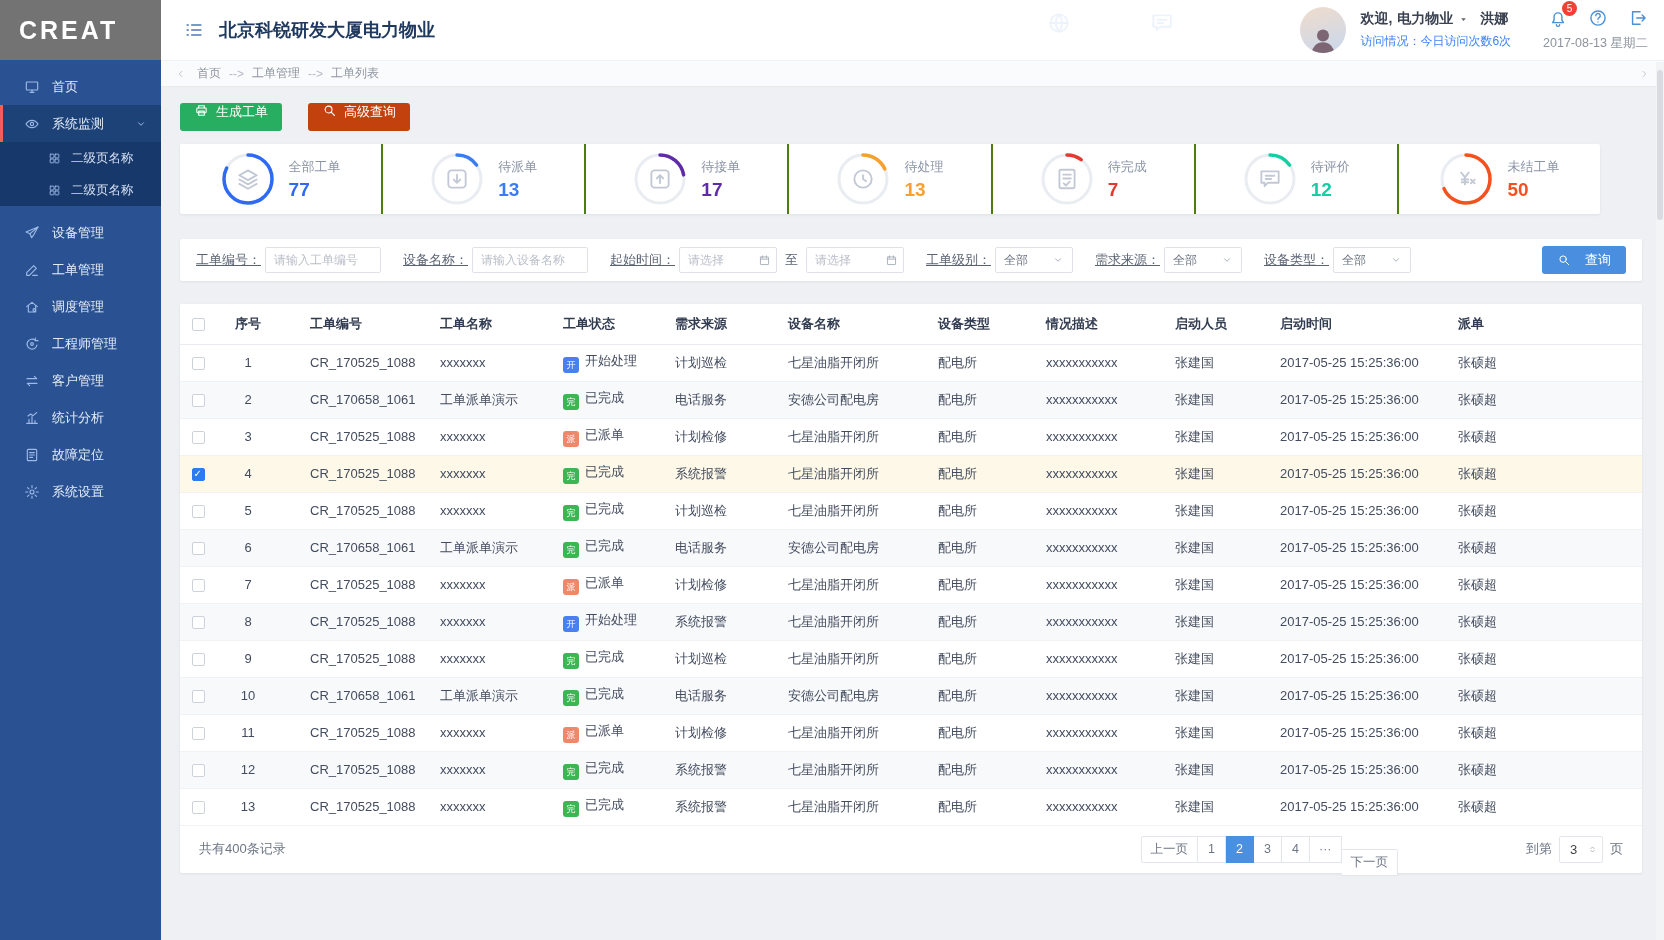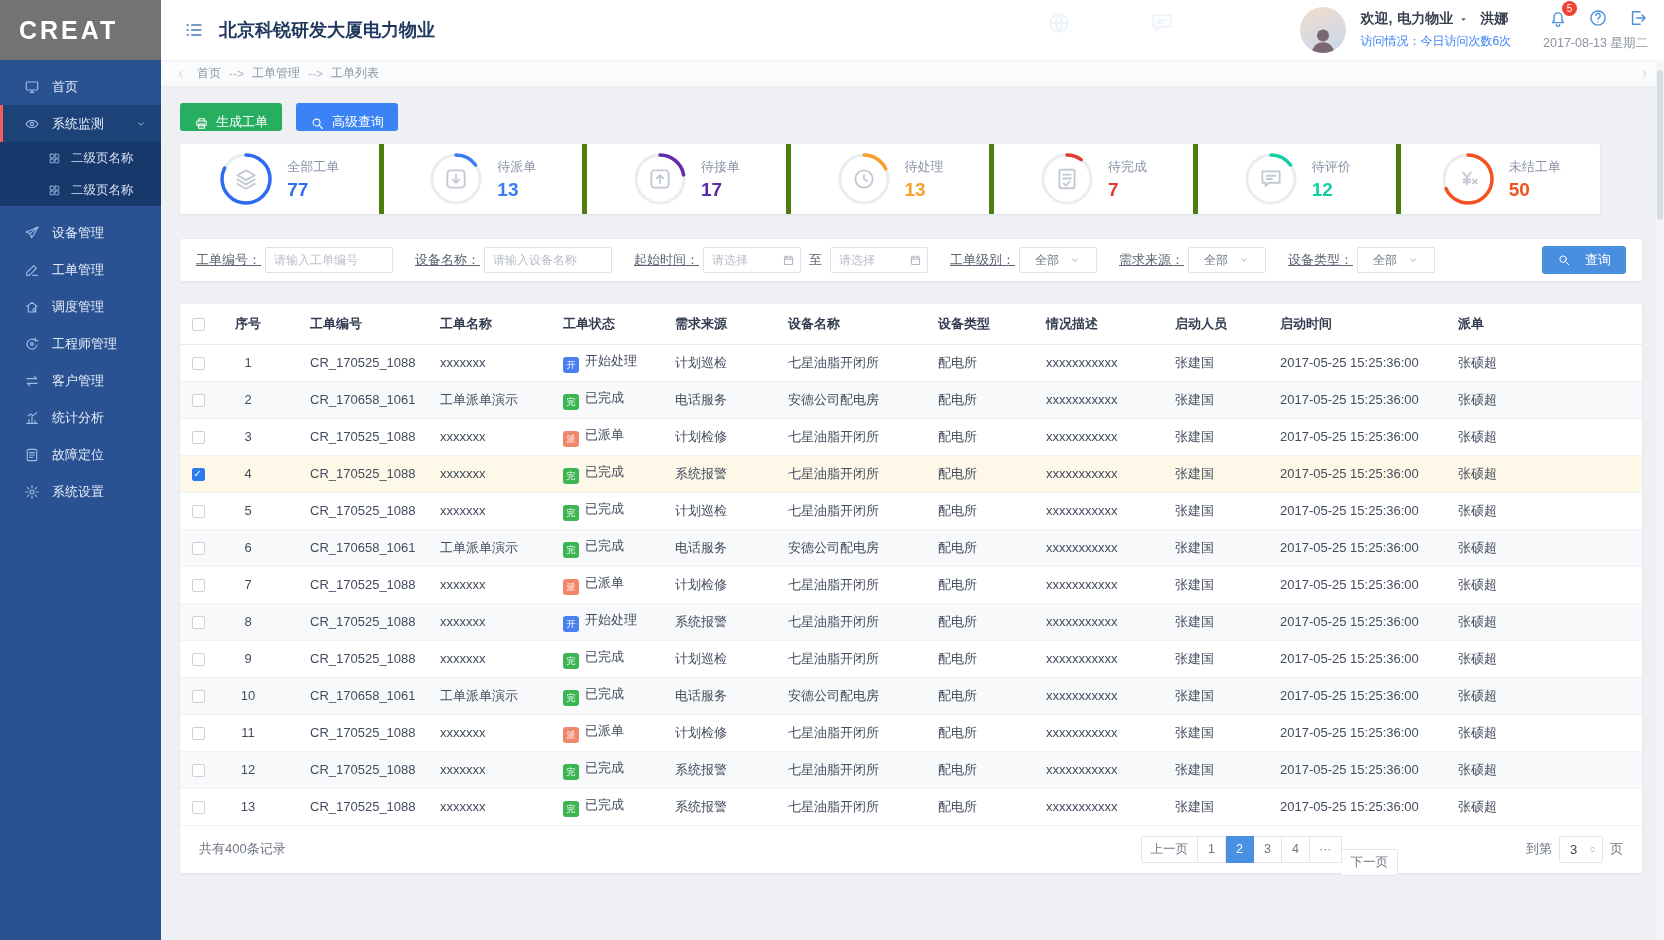--- a/index.html
+++ b/index.html
@@ -55,51 +55,51 @@
   .crumb-items { display:flex; align-items:center; gap:8px; margin-left:10px; }
   .crumb-sep { color:#b4bac3; }
   .crumb-it { cursor:pointer; }
   .crumb-right { margin-left:auto; }
 
   .content { flex:1; padding:16px 22px 0 19px; overflow:hidden; }
 
   
   .tool-row { display:flex; gap:14px; }
   .tbtn { height:28px; border:none; border-radius:3px; color:#fff; font-size:13px; display:inline-flex;
-          align-items:flex-end; gap:7px; padding:0 14px; cursor:pointer; font-family:inherit; }
+          align-items:flex-start; gap:7px; padding:0 14px; cursor:pointer; font-family:inherit; }
   .tbtn svg { width:15px; height:15px; }
 
   
   .stats-card { margin-top:13px; width:1420px; height:70px; background:#fff; border-radius:2px;
                 box-shadow:0 1px 3px rgba(20,35,60,.07); display:flex; }
   .stat-cell { flex:1; display:flex; align-items:center; justify-content:center; gap:14px;
-               border-right:5px solid #4d7c0f; cursor:pointer; }
+               border-right:2px solid #4d7c0f; cursor:pointer; }
   .stat-cell:last-child { border-right:none; }
   .ring-bg { fill:none; stroke:#e9edf2; stroke-width:3; }
   .ring-val { fill:none; stroke-width:3.5; stroke-linecap:round; }
   .ring-ic { color:#c2c9d5; }
   .stat-lb { font-size:13px; color:#8b94a7; }
   .stat-val { font-size:19px; font-weight:bold; margin-top:3px; }
 
   
   .filter-card { margin-top:25px; width:1462px; height:42px; background:#fff; border-radius:2px;
                  box-shadow:0 1px 3px rgba(20,35,60,.07); display:flex; align-items:center; padding:0 16px;
                  color:#5a6372; font-size:13px; }
   .f-group { display:flex; align-items:center; }
   .f-group + .f-group { margin-left:22px; }
   .f-label { margin-right:4px; white-space:nowrap;text-decoration:underline; }
   .f-input { height:26px; border:1px solid #dfe3e9; border-radius:2px; padding:0 8px; font-size:12px;
-             color:#444; width:128px; font-family:inherit; outline:none; }
+             color:#444; width:116px; font-family:inherit; outline:none; }
   .f-input::placeholder { color:#b9bec8; }
   .date-wrap { position:relative; display:flex; align-items:center; }
   .date-wrap .f-input { width:98px; padding-right:24px; }
   .cal-ic { position:absolute; right:6px; width:13px; height:13px; color:#a7adb8; pointer-events:none; }
   .to-label { margin:0 8px; }
   .sel { width:78px; height:26px; border:1px solid #dfe3e9; border-radius:2px; background:#fff; display:flex;
-         align-items:center; justify-content:space-between; padding:0 15px; color:#6a7380; font-size:12px; cursor:pointer; }
+         align-items:center; justify-content:space-between; padding:0 8px; color:#6a7380; font-size:12px; cursor:pointer; }
   .sel svg { width:12px; height:12px; color:#9aa2af; }
   .btn-search { margin-left:auto; height:28px; background:#4a8fdf; color:#fff; border:none; border-radius:3px;
                 display:inline-flex; align-items:center; gap:14px; padding:0 15px; font-size:13px; cursor:pointer; font-family:inherit; }
   .btn-search svg { width:14px; height:14px; }
 
   
   .table-card { margin-top:23px; width:1462px; background:#fff; border-radius:2px; box-shadow:0 1px 3px rgba(20,35,60,.07); }
   table { width:100%; border-collapse:collapse; table-layout:fixed; font-size:13px; color:#434c5e; }
   thead th { height:40px; font-size:13px; font-weight:bold; color:#333d52; text-align:left;
              border-bottom:1px solid #e8ebf0; }
@@ -425,21 +425,21 @@
 
   <div class="content">
 
     <div class="tool-row">
       <button class="tbtn" id="btn-generate" style="background: rgb(39, 174, 96);">
         <svg class="ic">
             <use href="#i-printer"></use>
           </svg>
         <span>生成工单</span>
       </button>
-      <button class="tbtn" id="btn-advanced" style="background: #3b82f6;">
+      <button class="tbtn" id="btn-advanced" style="background: #c2410c; margin-left: 12px;">
         <svg class="ic">
             <use href="#i-search"></use>
           </svg>
         <span>高级查询</span>
       </button>
     </div>
 
     <div class="stats-card" id="stats-row">
         <div class="stat-cell">
           <svg width="54" height="54" viewBox="0 0 54 54">

